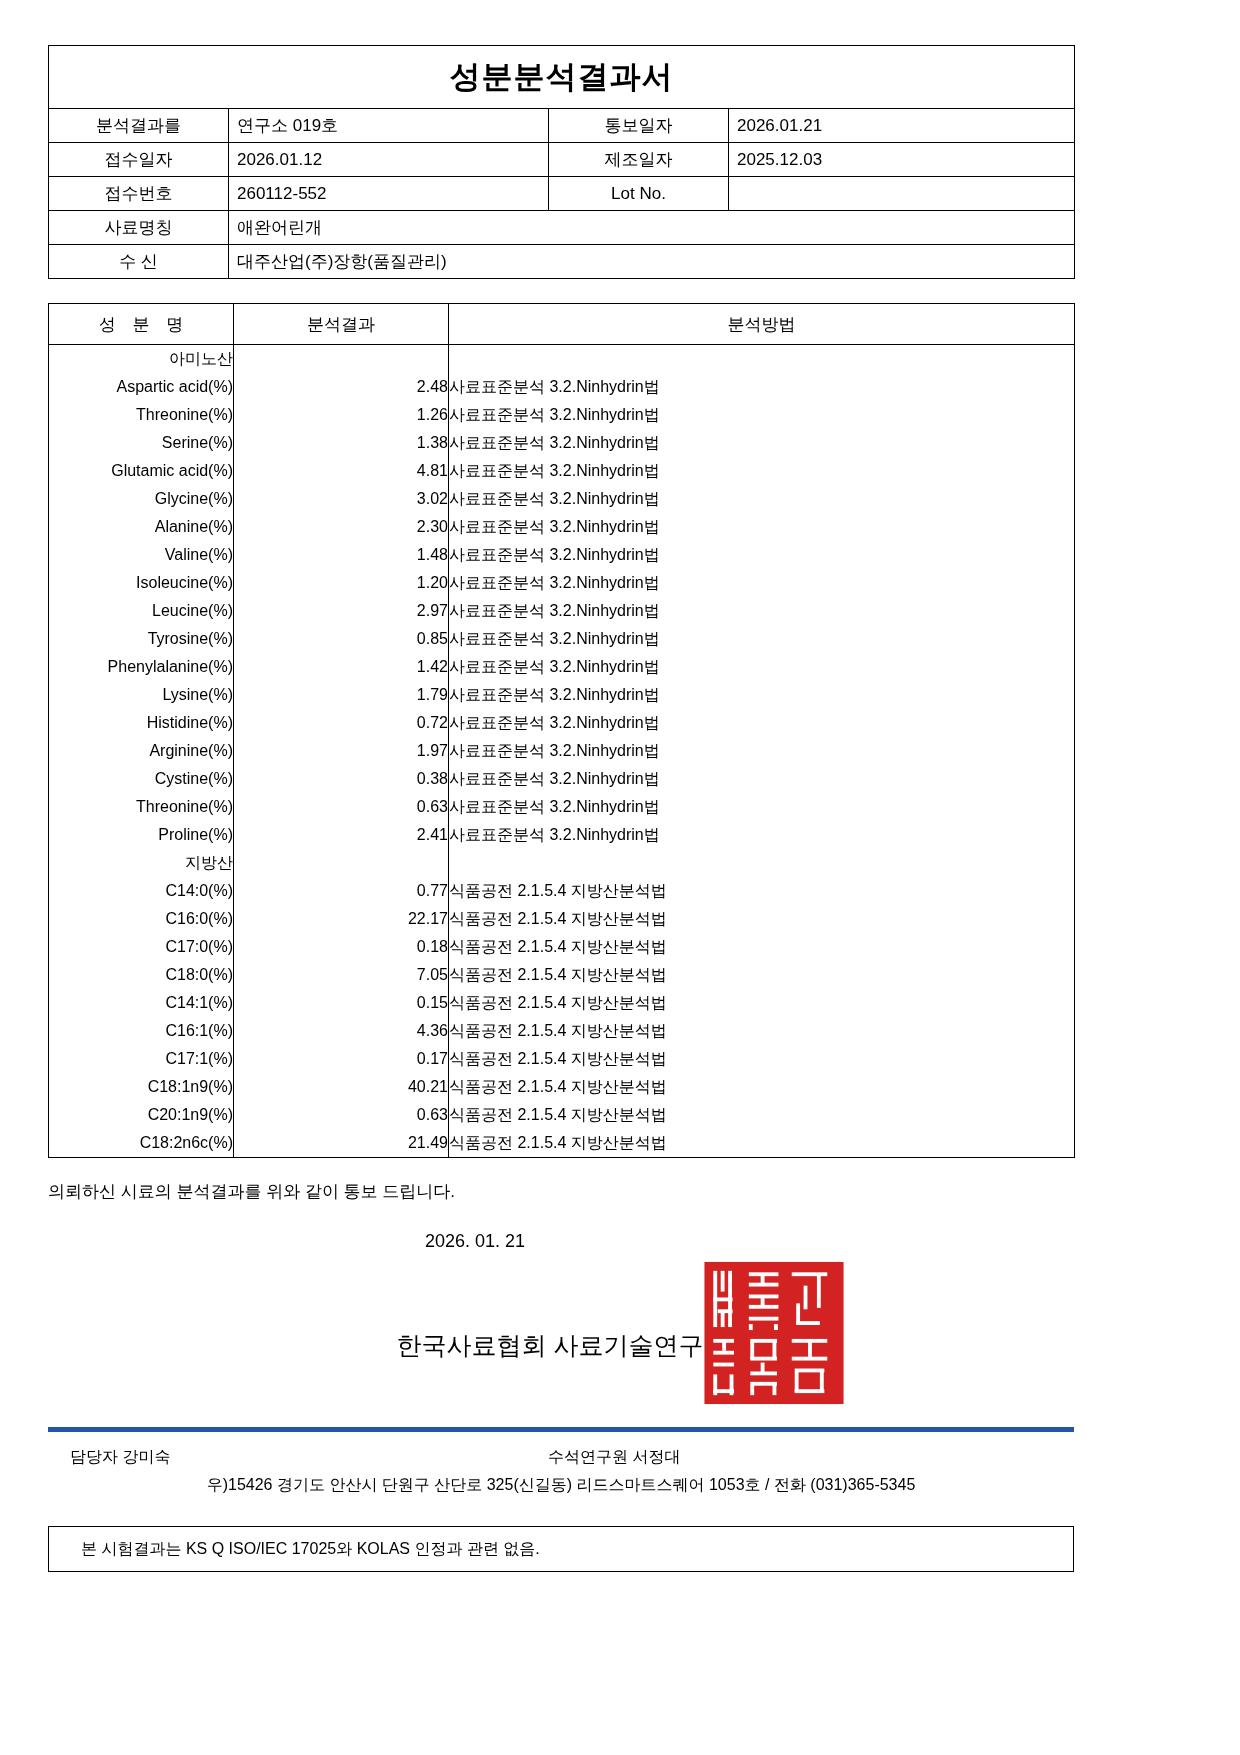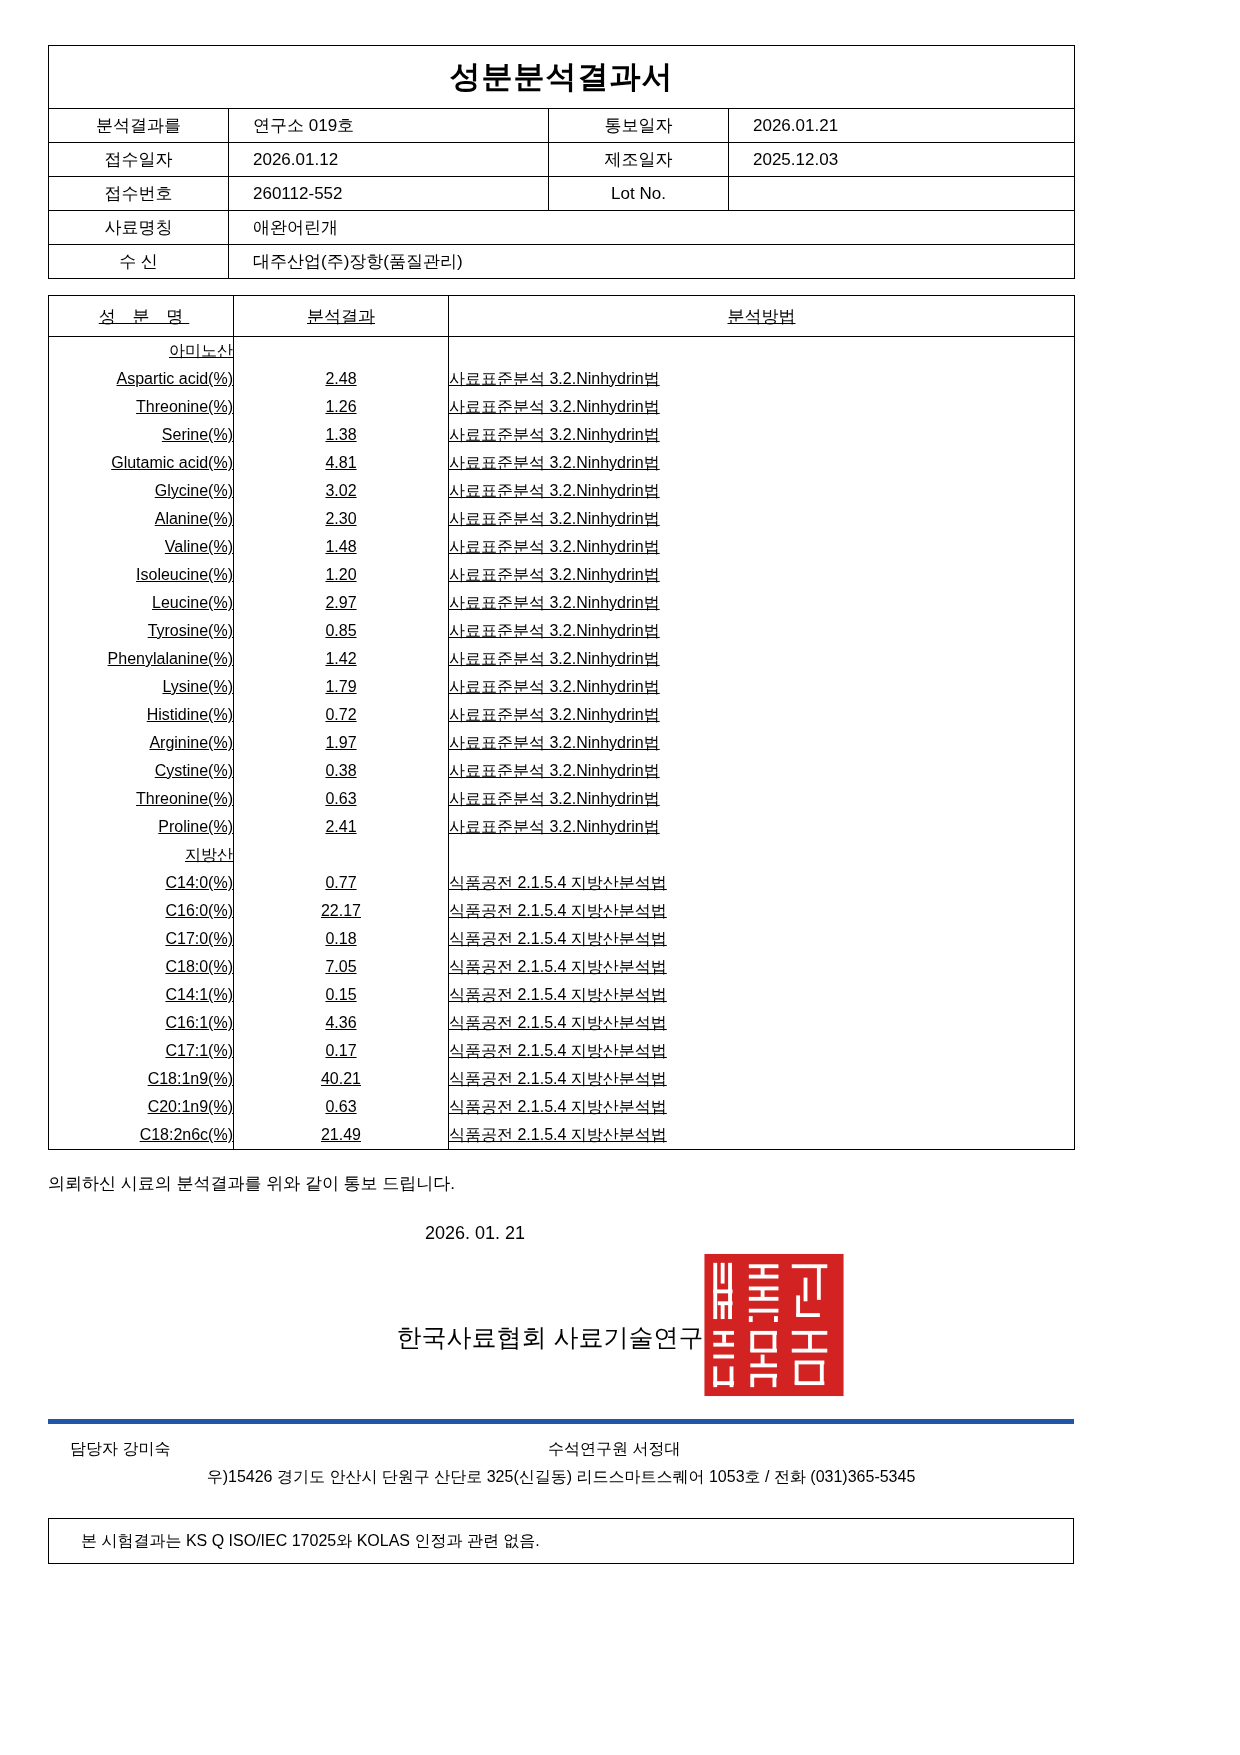--- a/index.html
+++ b/index.html
@@ -27,21 +27,21 @@
   
   table.info {
     width: 1026px;
     border-collapse: collapse;
     table-layout: fixed;
     border: 1px solid #000;
   }
   table.info td {
     border: 1px solid #000;
     height: 33px;
-    padding: 0 24px;
+    padding: 0 8px;
     font-size: 17px;
     vertical-align: middle;
   }
   .doc-title-cell {
     height: 62px !important;
     text-align: center;
     vertical-align: middle;
   }
   .doc-title {
     font-size: 31px;
@@ -50,21 +50,21 @@
   }
   td.lbl {
     text-align: center;
     letter-spacing: 0px;
   }
   td.val {
     text-align: left;
   }
 
   
-  .results-wrap { margin-top: 16px; text-decoration: underline; }
+  .results-wrap { margin-top: 24px; }
   table.results {
     width: 1026px;
     border-collapse: collapse;
     table-layout: fixed;
     border: 1px solid #000;
   }
   table.results th {
     border: 1px solid #000;
     height: 38px;
     font-size: 17px;
@@ -78,21 +78,21 @@
     border-top: none;
     border-bottom: none;
     height: 28px;
     font-size: 16px;
     vertical-align: middle;
     padding: 0;
   }
   table.results tr.last-row td { border-bottom: 1px solid #000; }
   .c-name { padding-left: 8px; text-align: right; }
   .c-name.indent { padding-left: 22px; }
-  .c-val  { text-align: center; }
+  .c-val  { text-align: right; }
   .c-mth  { padding-left: 10px; text-align: left; }
   .grp-name { padding-left: 8px; }
   .hdr-sp { letter-spacing: 6px; padding-left: 6px; }
 
   
   .statement {
     margin-top: 22px;
     font-size: 17px;
   }
   .sig-block {

